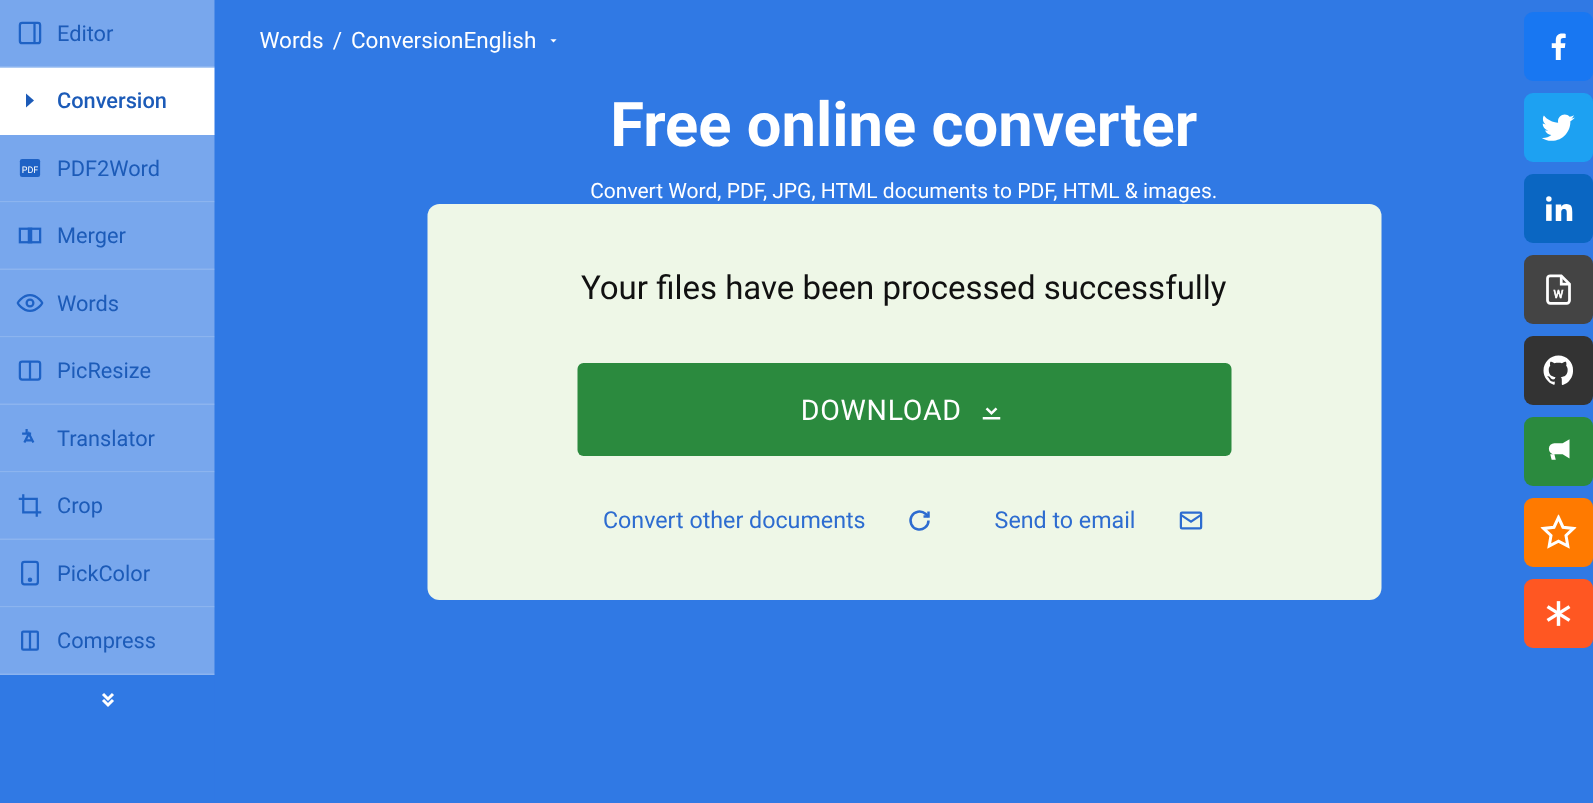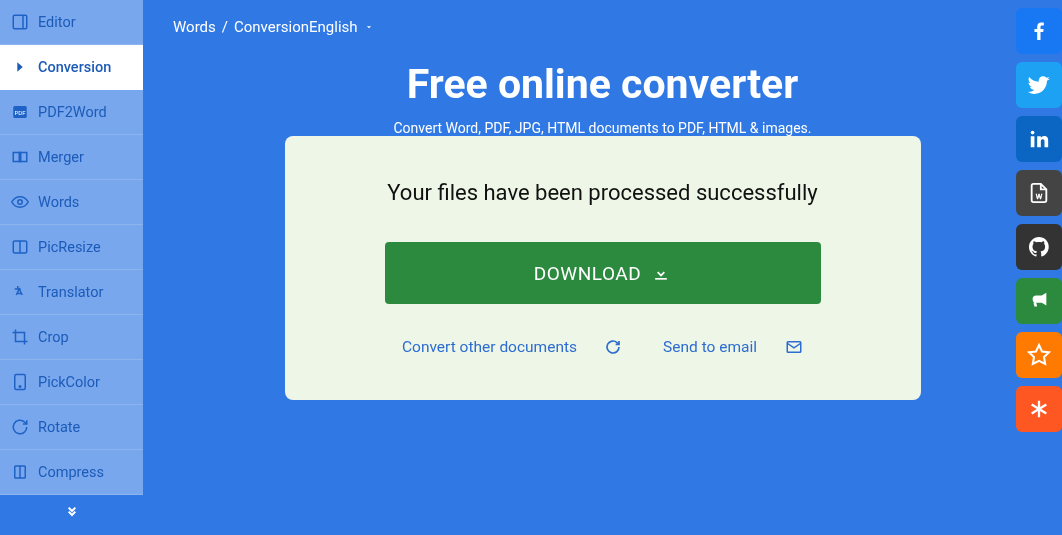--- a/index.html
+++ b/index.html
@@ -114,29 +114,20 @@
     <span>Crop</span>
   </div>
   <div class="sidebar-item">
     <span class="icon">
         <svg width="18" height="18" viewBox="0 0 24 24" fill="none" stroke="currentColor" stroke-width="2">
           <rect x="5" y="2" width="14" height="20" rx="2"></rect>
           <circle cx="12" cy="18" r="1"></circle>
         </svg>
       </span>
     <span>PickColor</span>
-  </div>
-  <div class="sidebar-item">
-    <span class="icon">
-        <svg width="18" height="18" viewBox="0 0 24 24" fill="none" stroke="currentColor" stroke-width="2">
-          <path d="M21 12a9 9 0 1 1-3-6.7L21 8"></path>
-          <path d="M21 3v5h-5"></path>
-        </svg>
-      </span>
-    <span>Rotate</span>
   </div>
   <div class="sidebar-item">
     <span class="icon">
         <svg width="18" height="18" viewBox="0 0 24 24" fill="none" stroke="currentColor" stroke-width="2">
           <rect x="5" y="4" width="14" height="16" rx="1"></rect>
           <line x1="12" y1="4" x2="12" y2="20"></line>
         </svg>
       </span>
     <span>Compress</span>
   </div>

